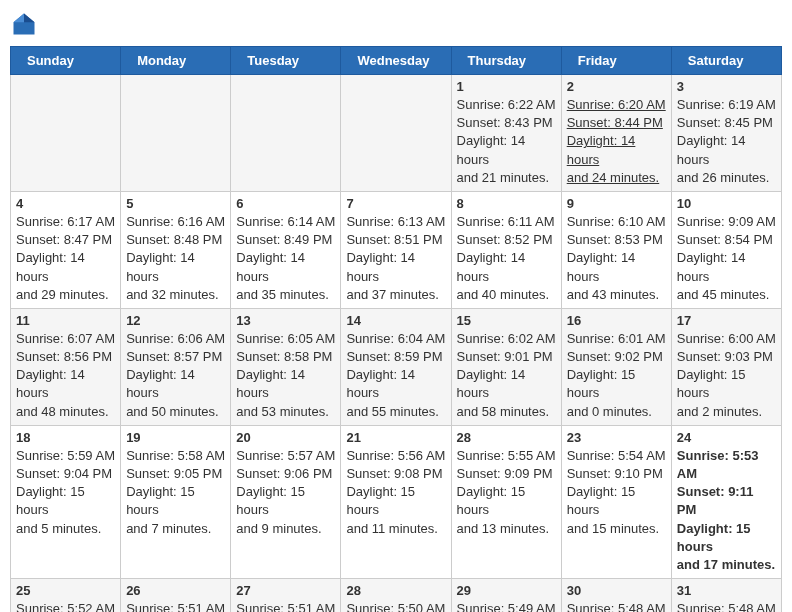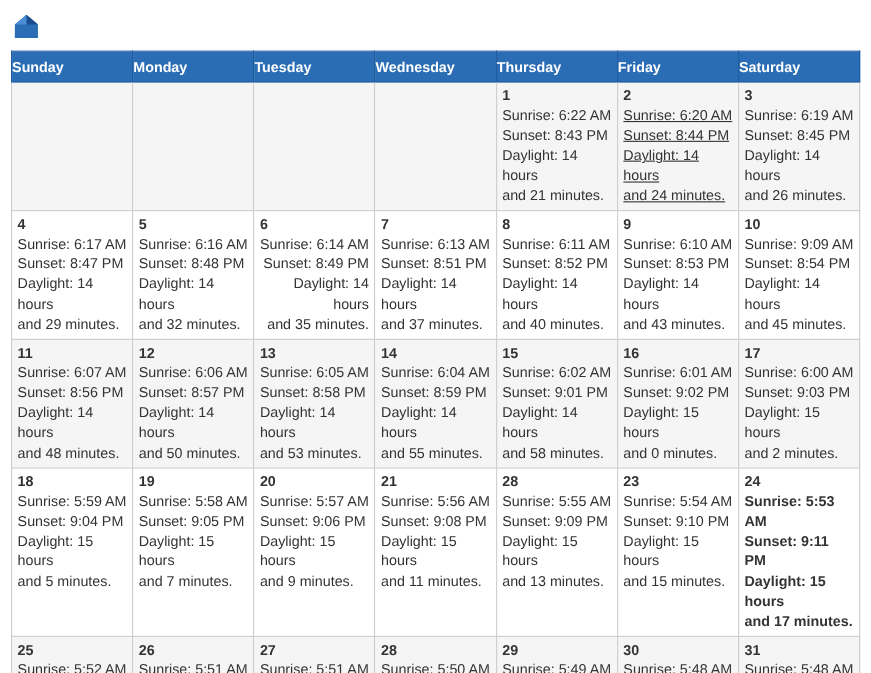--- a/index.html
+++ b/index.html
@@ -53,21 +53,21 @@
     }
     table {
       width: 100%;
       border-collapse: collapse;
       border: 1px solid #ccc;
     }
     thead tr th {
       background-color: #2a6db5;
       color: #fff;
       font-size: 13px;
-      padding: 6px 0;
+      padding: 6px 16px;
       text-align: left;
       border: 1px solid #1e5a9e;
       font-weight: bold;
     }
     tbody tr td {
       vertical-align: top;
       border: 1px solid #ccc;
       padding: 4px 5px;
       font-size: 11px;
       color: #333;
@@ -167,21 +167,21 @@
           </td>
           <td>
             <span class="day-number">5</span>
             <div class="day-info" style="white-space: pre-line;">Sunrise: 6:16 AM
 Sunset: 8:48 PM
 Daylight: 14 hours
 and 32 minutes.</div>
           </td>
           <td>
             <span class="day-number">6</span>
-            <div class="day-info" style="white-space: pre-line; text-align: right;">Sunrise: 6:14 AM
+            <div class="day-info" style="white-space: pre-line;">Sunrise: 6:14 AM
 Sunset: 8:49 PM
 Daylight: 14 hours
 and 35 minutes.</div>
           </td>
           <td>
             <span class="day-number">7</span>
             <div class="day-info" style="white-space: pre-line;">Sunrise: 6:13 AM
 Sunset: 8:51 PM
 Daylight: 14 hours
 and 37 minutes.</div>

